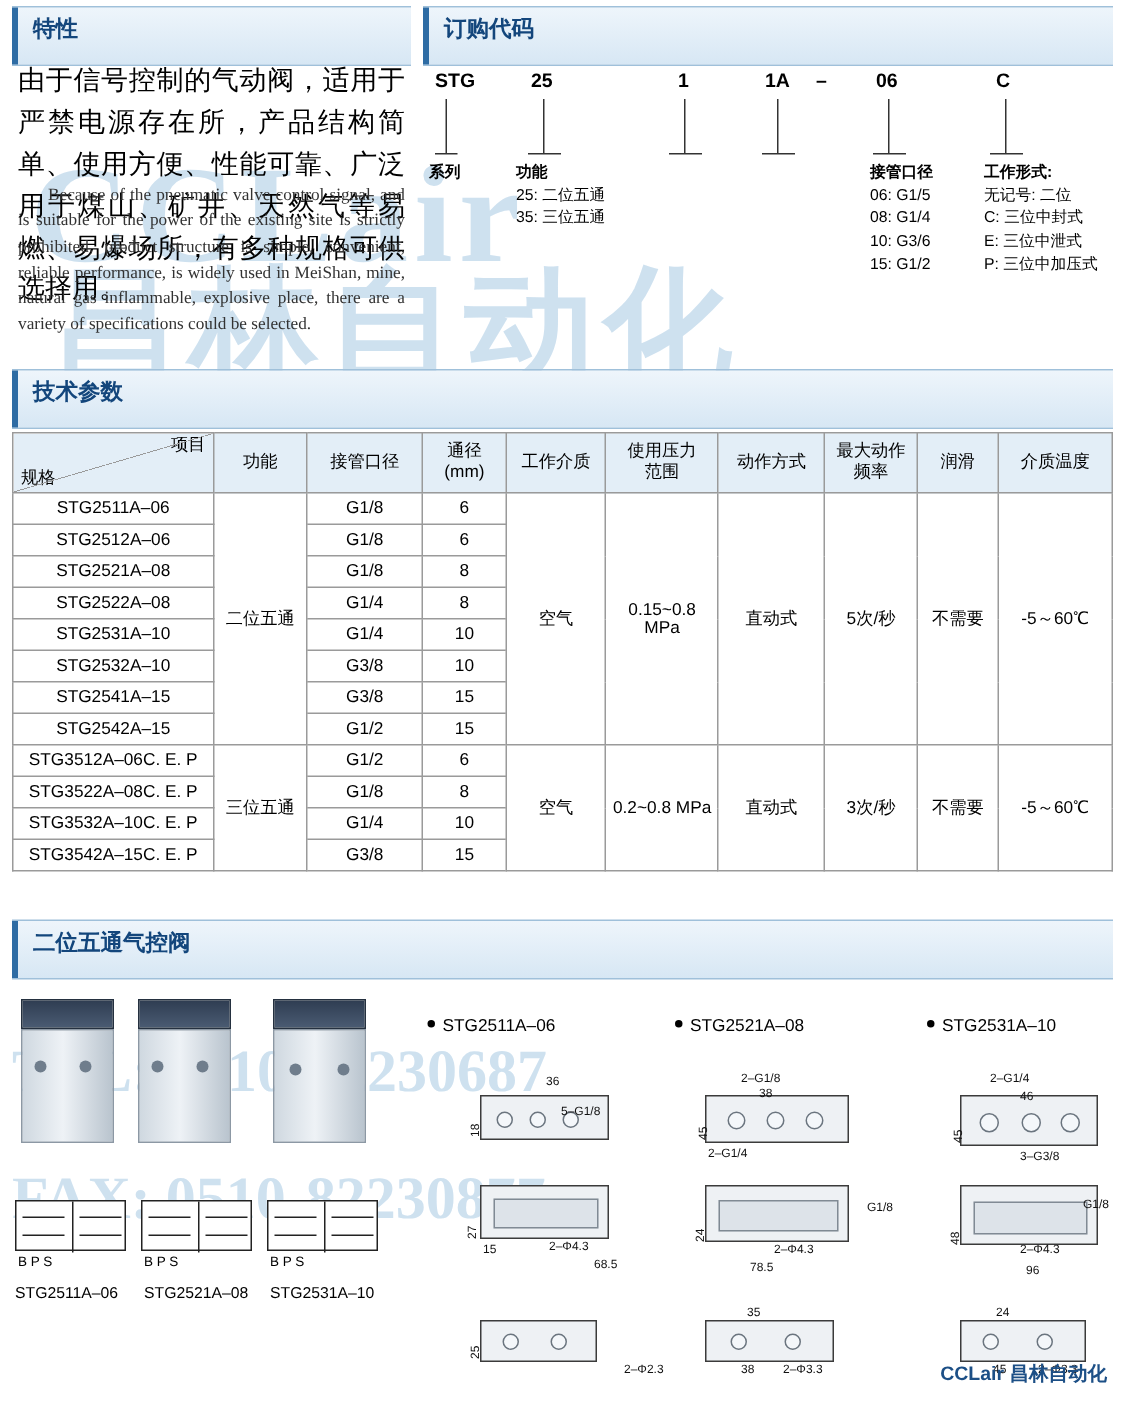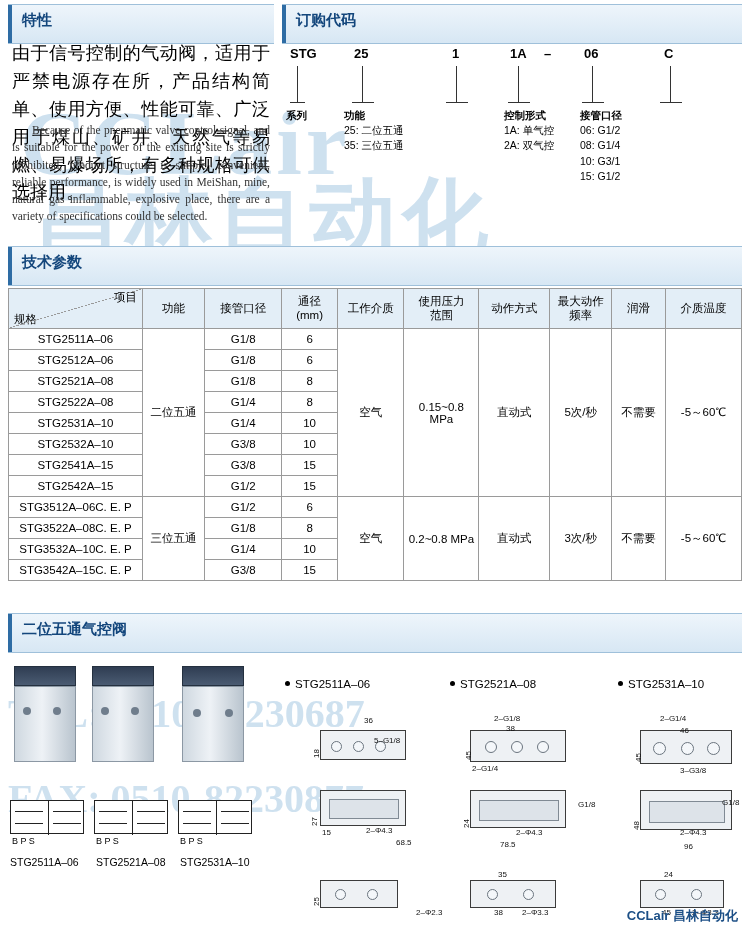--- a/index.html
+++ b/index.html
@@ -147,34 +147,36 @@
     <div class="t">系列</div>
   </div>
 
   <div class="ocol" style="left:62px;top:70px;width:96px;">
     <div class="t">功能</div>
     <div>25: 二位五通</div>
     <div>35: 三位五通</div>
   </div>
 
 
-  <div class="ocol" style="left:222px;top:70px;width:76px;">
-    <div class="t">控制形式</div>
-    <div>1A: 单气控</div>
-    <div>2A: 双气控</div>
-  </div>
 
   <div class="ocol" style="left:298px;top:70px;width:76px;">
     <div class="t">接管口径</div>
-    <div>06: G1/2</div>
+    <div>06: G1/5</div>
     <div>08: G1/4</div>
-    <div>10: G3/1</div>
+    <div>10: G3/6</div>
     <div>15: G1/2</div>
   </div>
 
+  <div class="ocol" style="left:374px;top:70px;width:90px;">
+    <div class="t">工作形式:</div>
+    <div>无记号: 二位</div>
+    <div>C: 三位中封式</div>
+    <div>E: 三位中泄式</div>
+    <div>P: 三位中加压式</div>
+  </div>
 </div>
 
 <div class="secbar" id="tech-head">技术参数</div>
 
 <table class="spec">
   <colgroup>
     <col style="width:125px">
       <col style="width:58px">
       <col style="width:72px">
       <col style="width:52px">

